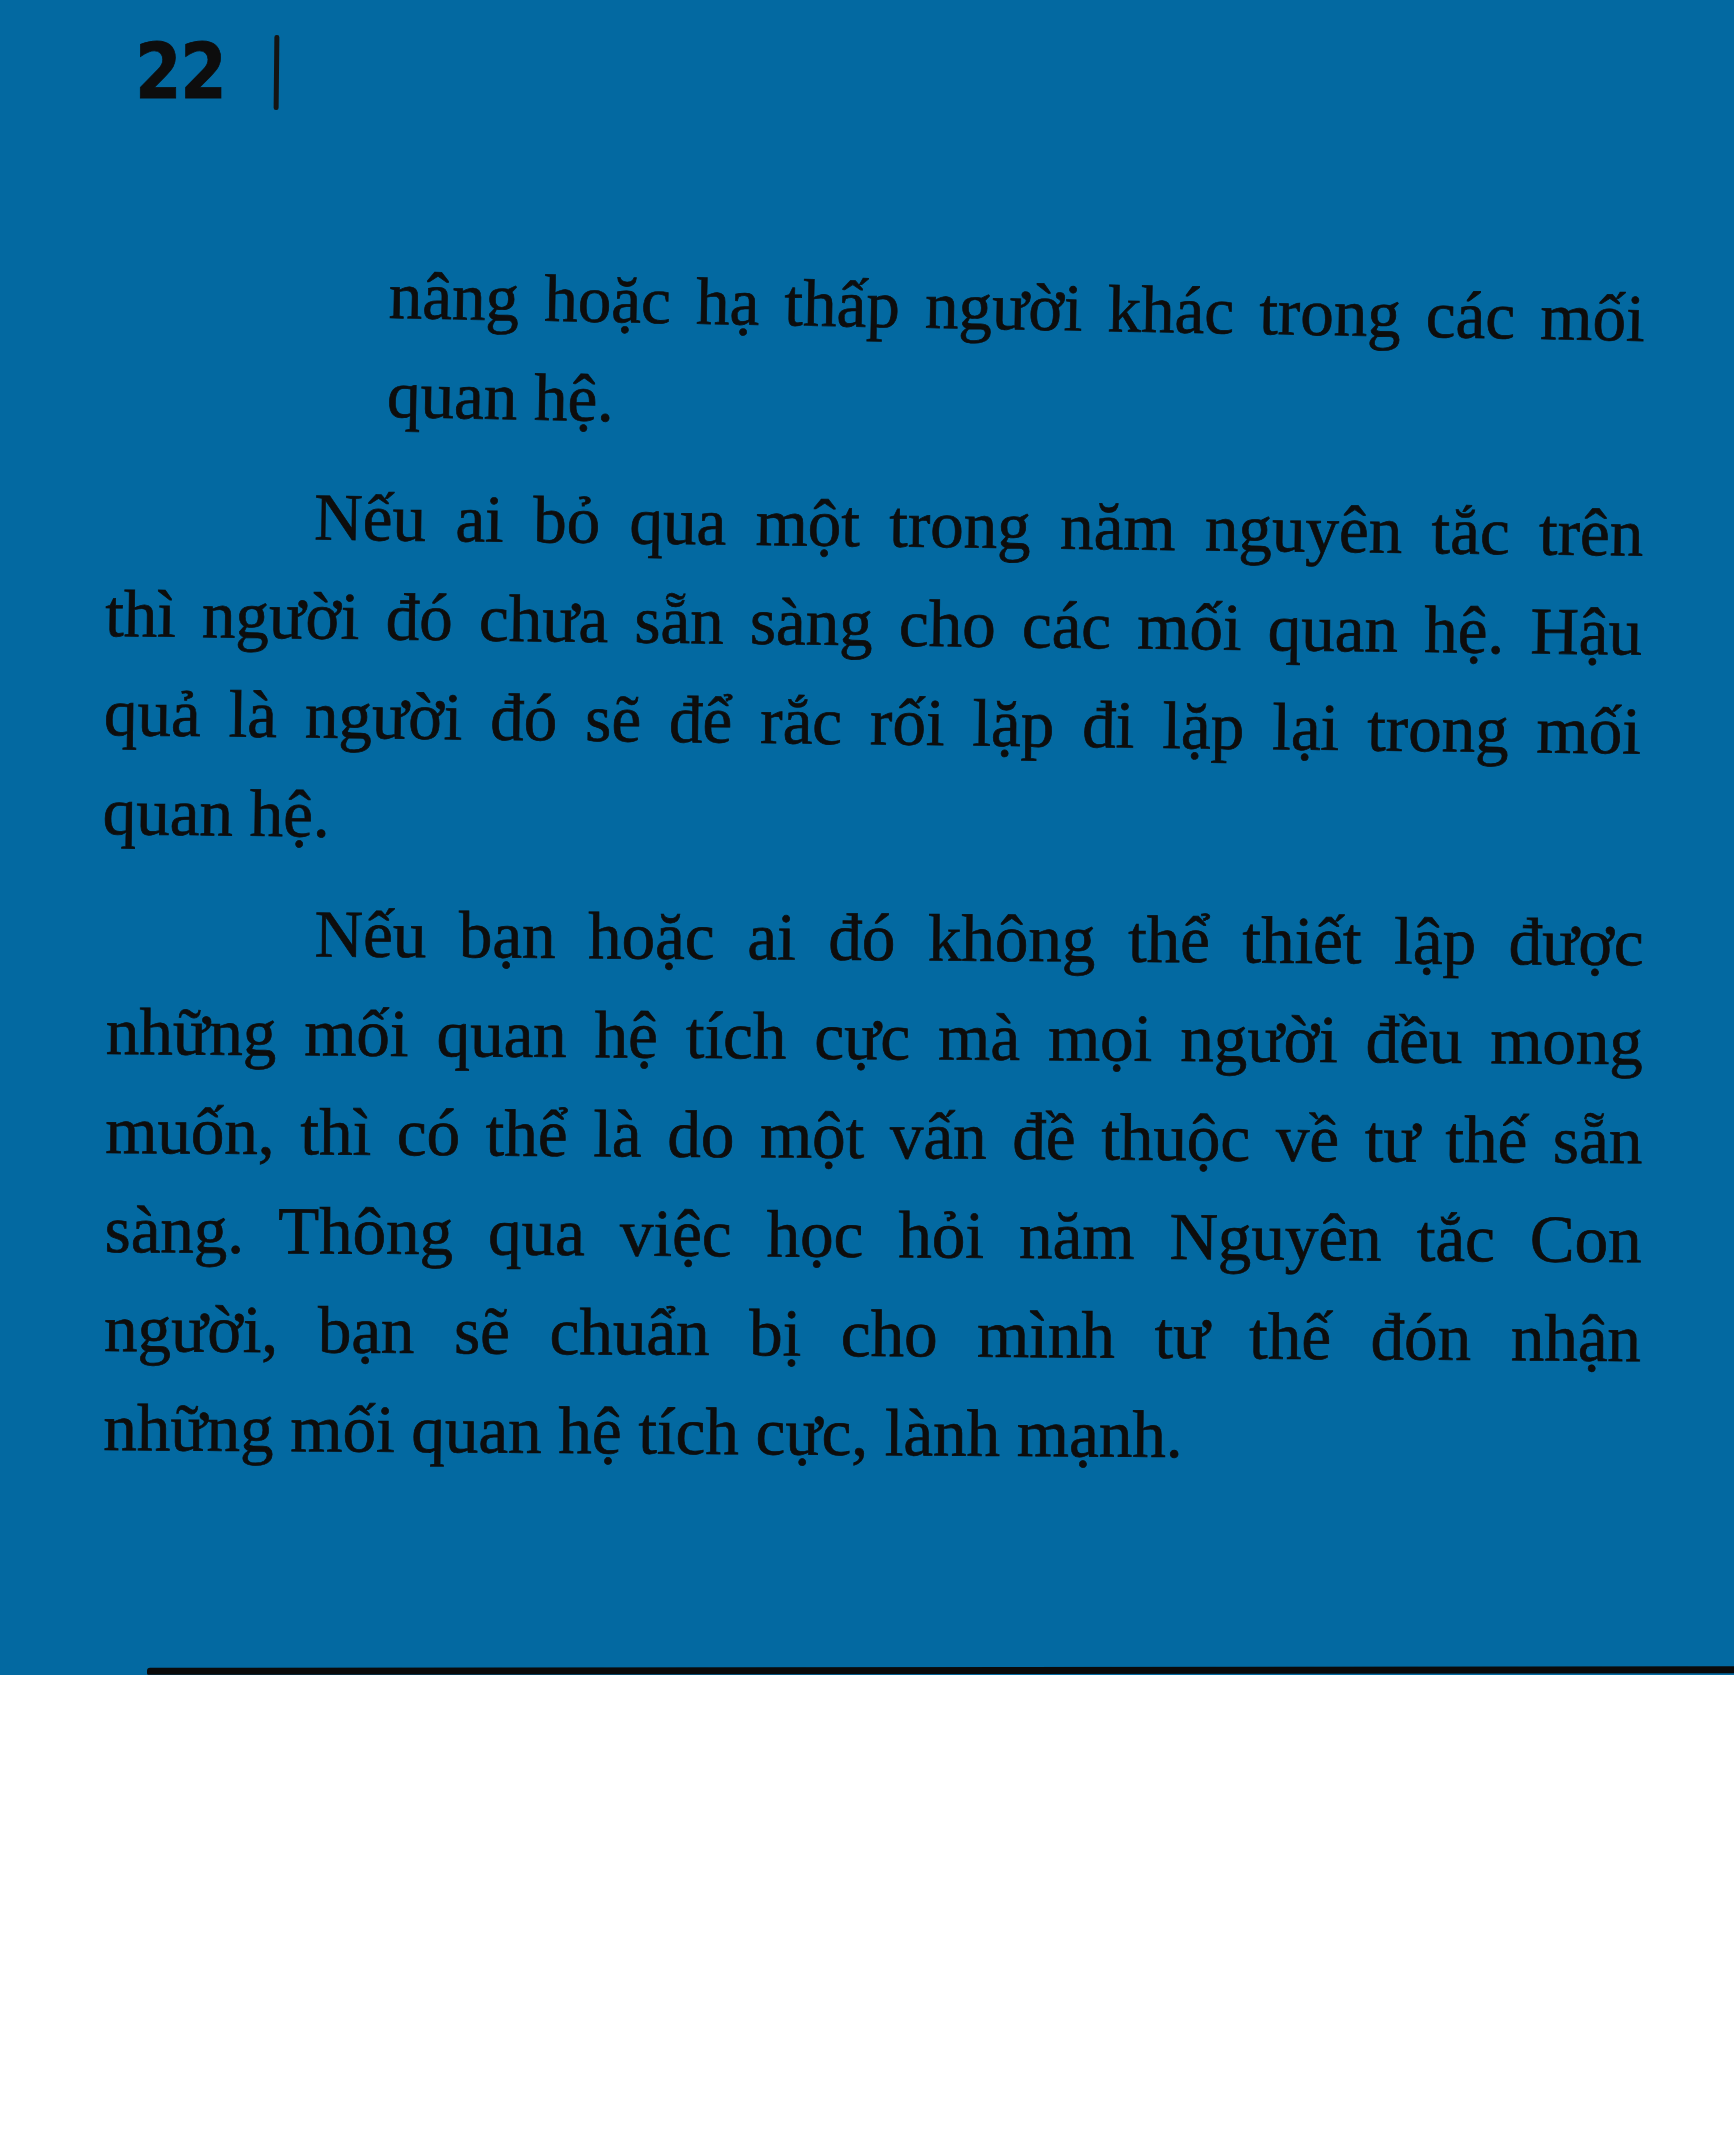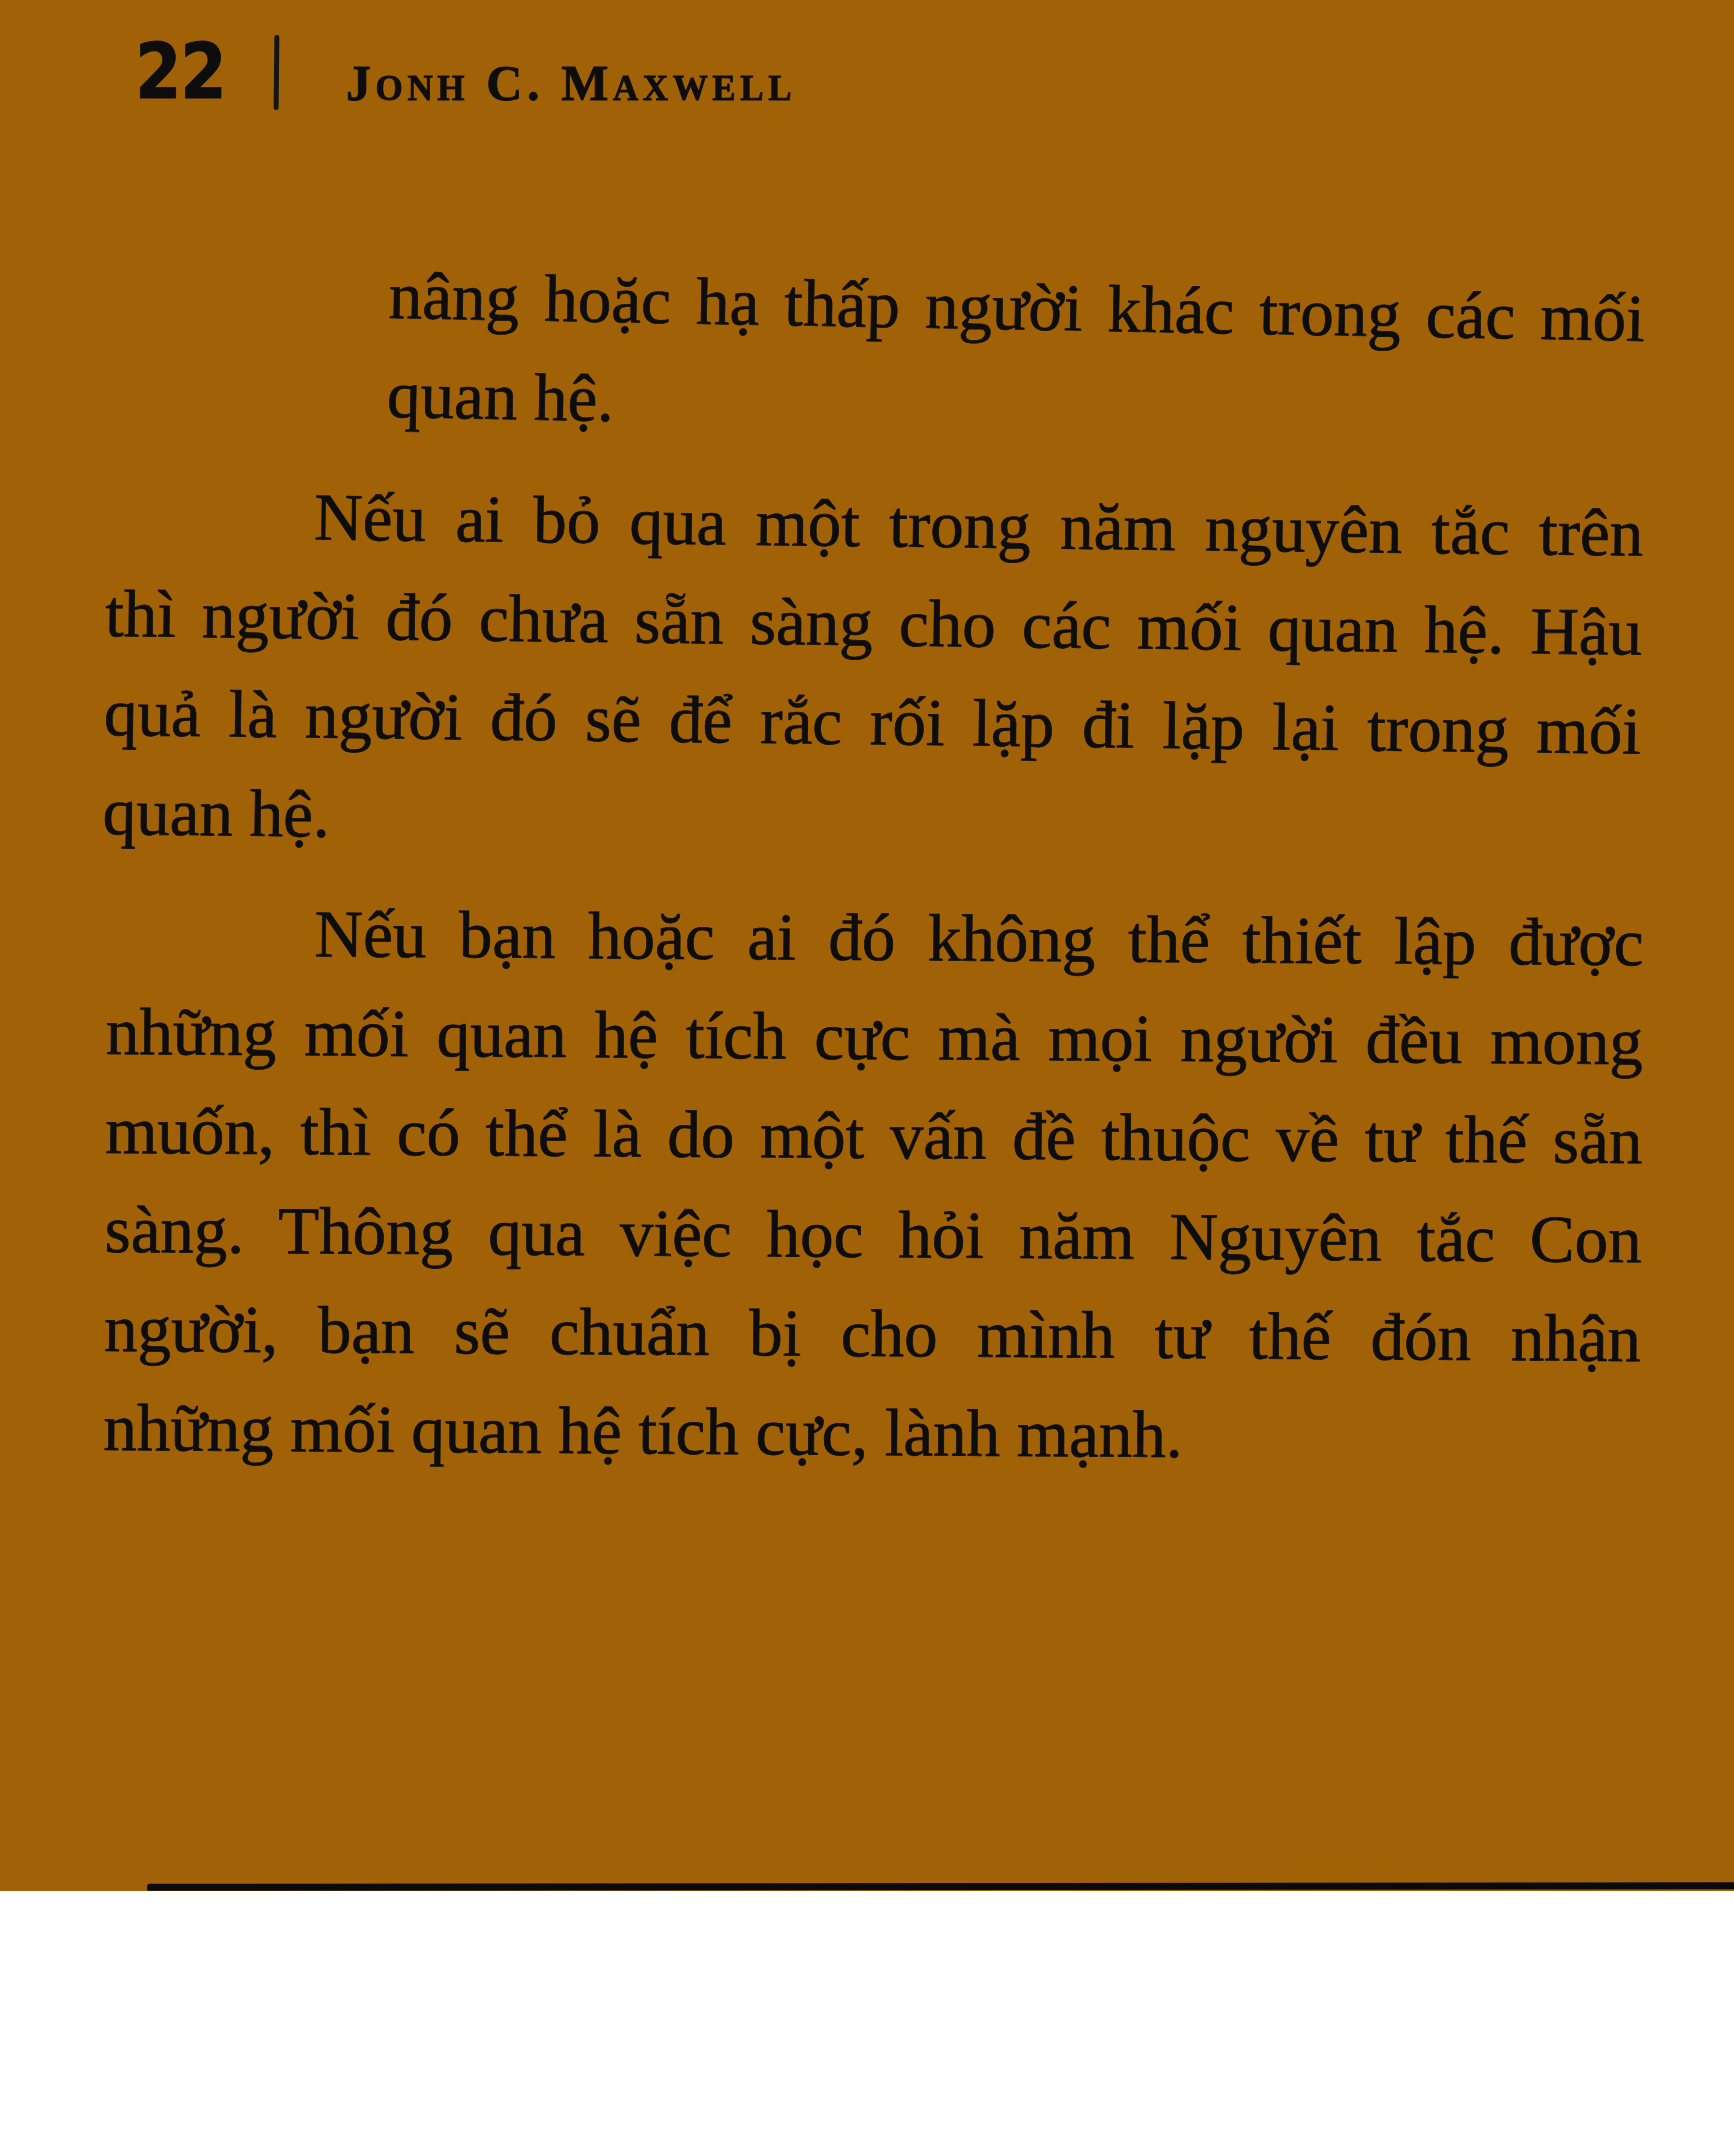--- a/index.html
+++ b/index.html
@@ -4,22 +4,22 @@
 <style>
   html, body { margin:0; padding:0; }
   body {
     width:1735px; height:2151px;
     background:#ffffff;
     font-family:"Liberation Serif","DejaVu Serif",serif;
     color:#0d0d0d;
   }
   .page {
     position:relative;
-    width:1735px; height:1891px;
-    background:#a16207;
+    width:1735px; height:1675px;
+    background:#0369a1;
     overflow:hidden;
   }
 
   
   .header { position:absolute; top:0; left:0; right:0; height:153px; }
   .page-num {
     position:absolute; left:135px; top:38px;
     font-family:"DejaVu Sans","Liberation Sans",sans-serif;
     font-weight:700; font-size:76px; line-height:67px;
     letter-spacing:-1.5px;
@@ -66,21 +66,20 @@
   }
 </style>
 </head>
 <body>
 
 <div class="page">
 
   <div class="header">
     <div class="page-num">22</div>
     <div class="header-rule"></div>
-    <div class="author">Jonh C. Maxwell</div>
   </div>
 
   <div class="text-block">
 
     <div class="para p1">
       <div class="line">nâng hoặc hạ thấp người khác trong các mối</div>
       <div class="line last-line">quan hệ.</div>
     </div>
 
     <div class="para p2">

